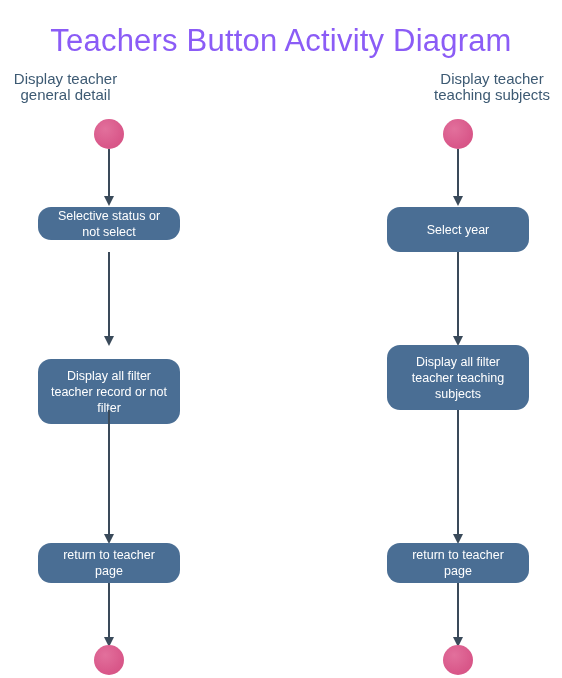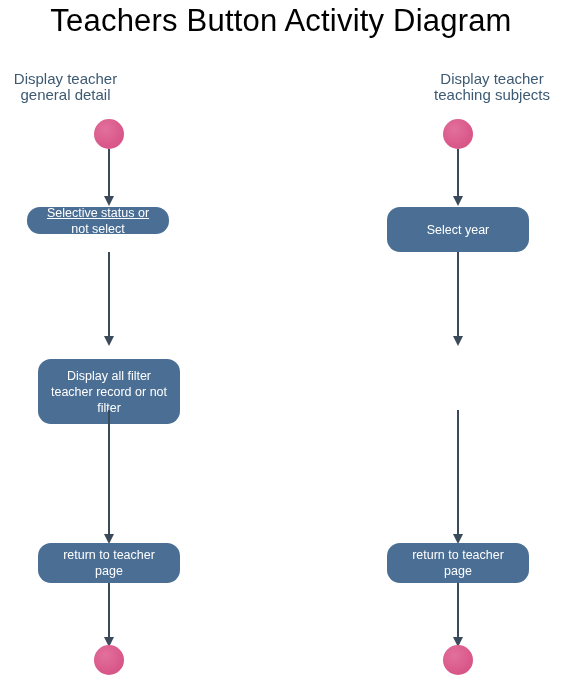--- a/index.html
+++ b/index.html
@@ -17,27 +17,27 @@
     width: 562px;
     height: 678px;
     background: #ffffff;
     overflow: hidden;
   }
 
   
   .diagram-title {
     position: absolute;
     left: 0;
-    top: 2px;
+    top: 22px;
     width: 562px;
     text-align: center;
     font-size: 31px;
     line-height: 38px;
     font-weight: normal;
-    color: #000000;
+    color: #8b5cf6;
     letter-spacing: 0.2px;
     white-space: nowrap;
   }
 
   
   .flow-label {
     position: absolute;
     font-size: 15px;
     line-height: 16px;
     color: #3D5A73;
@@ -97,21 +97,21 @@
   <div class="diagram-title">Teachers Button Activity Diagram</div>
 
   <div class="flow-label left">Display teacher
 general detail</div>
 
   <div class="node-circle" style="left:94px; top:119px;"></div>
 
   <div class="connector" style="left:108px; top:149px; height:50px;"></div>
   <div class="arrow-head" style="left:104px; top:196px;"></div>
 
-  <div class="action-box" style="left:27px; top:207px; width:142px; height:27px;text-decoration:underline;">Selective status or not select</div>
+  <div class="action-box" style="left:38px; top:207px; width:142px; height:33px;">Selective status or not select</div>
 
   <div class="connector" style="left:108px; top:252px; height:87px;"></div>
   <div class="arrow-head" style="left:104px; top:336px;"></div>
 
   <div class="action-box" style="left:38px; top:345px; width:142px; height:65px;margin-top:14px;">Display all filter teacher record or not filter</div>
 
   <div class="connector" style="left:108px; top:410px; height:127px;"></div>
   <div class="arrow-head" style="left:104px; top:534px;"></div>
 
   <div class="action-box" style="left:38px; top:543px; width:142px; height:40px;">return to teacher page</div>
@@ -127,20 +127,21 @@
   <div class="node-circle" style="left:443px; top:119px;"></div>
 
   <div class="connector" style="left:457px; top:149px; height:50px;"></div>
   <div class="arrow-head" style="left:453px; top:196px;"></div>
 
   <div class="action-box" style="left:387px; top:207px; width:142px; height:45px;">Select year</div>
 
   <div class="connector" style="left:457px; top:252px; height:87px;"></div>
   <div class="arrow-head" style="left:453px; top:336px;"></div>
 
+  <div class="action-box" style="left:387px; top:345px; width:142px; height:65px;">Display all filter teacher teaching subjects</div>
 
   <div class="connector" style="left:457px; top:410px; height:127px;"></div>
   <div class="arrow-head" style="left:453px; top:534px;"></div>
 
   <div class="action-box" style="left:387px; top:543px; width:142px; height:40px;">return to teacher page</div>
 
   <div class="connector" style="left:457px; top:583px; height:57px;"></div>
   <div class="arrow-head" style="left:453px; top:637px;"></div>
 
   <div class="node-circle" style="left:443px; top:645px;"></div>

